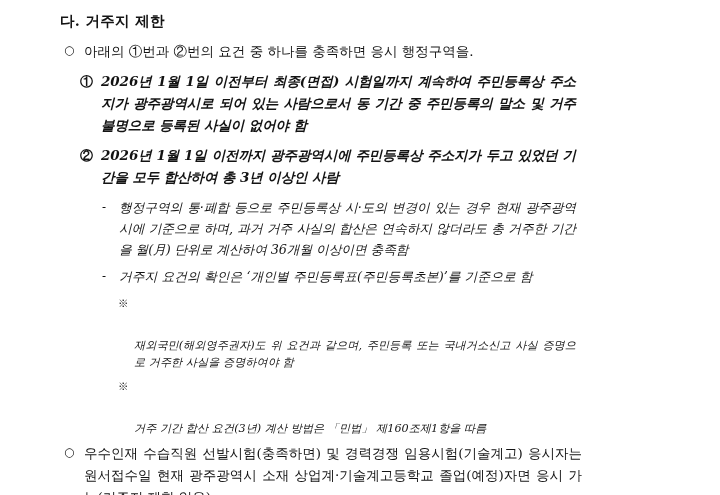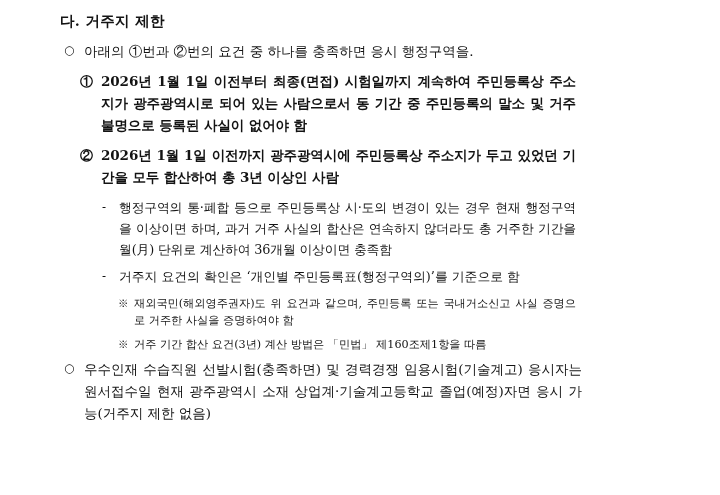--- a/index.html
+++ b/index.html
@@ -77,23 +77,25 @@
   .lvl-note {
     margin: 0 0 6px 62px;
     font-size: 11.2px;
   }
   .lvl-note > .marker {
     width: 16px;
     font-size: 10.5px;
   }
   .lvl-note .body-text {
     line-height: 1.55;
+    margin-top: 42px;
   }
   .indent-pad {
     padding-right: 6px;
+    font-style: italic;
   }
   .tight {
     letter-spacing: -0.15px;
   }
 </style>
 </head>
 <body>
 
 <div class="page">
 
@@ -109,26 +111,26 @@
     <span class="body-text indent-pad">2026년 1월 1일 이전부터 최종(면접) 시험일까지 계속하여 주민등록상 주소지가 광주광역시로 되어 있는 사람으로서 동 기간 중 주민등록의 말소 및 거주 불명으로 등록된 사실이 없어야 함</span>
   </div>
 
   <div class="row lvl-num">
     <span class="marker">②</span>
     <span class="body-text indent-pad">2026년 1월 1일 이전까지 광주광역시에 주민등록상 주소지가 두고 있었던 기간을 모두 합산하여 총 3년 이상인 사람</span>
   </div>
 
   <div class="row lvl-dash">
     <span class="marker">-</span>
-    <span class="body-text indent-pad tight">행정구역의 통·폐합 등으로 주민등록상 시·도의 변경이 있는 경우 현재 행정구역을 이상이면 하며, 과거 거주 사실의 합산은 연속하지 않더라도 총 거주한 기간을 월(月) 단위로 계산하여 36개월 이상이면 충족함</span>
+    <span class="body-text indent-pad tight">행정구역의 통·폐합 등으로 주민등록상 시·도의 변경이 있는 경우 현재 광주광역시에 기준으로 하며, 과거 거주 사실의 합산은 연속하지 않더라도 총 거주한 기간을 월(月) 단위로 계산하여 36개월 이상이면 충족함</span>
   </div>
 
   <div class="row lvl-dash">
     <span class="marker">-</span>
-    <span class="body-text indent-pad">거주지 요건의 확인은 ‘개인별 주민등록표(행정구역의)’를 기준으로 함</span>
+    <span class="body-text indent-pad">거주지 요건의 확인은 ‘개인별 주민등록표(주민등록초본)’를 기준으로 함</span>
   </div>
 
   <div class="row lvl-note">
     <span class="marker">※</span>
     <span class="body-text indent-pad">재외국민(해외영주권자)도 위 요건과 같으며, 주민등록 또는 국내거소신고 사실 증명으로 거주한 사실을 증명하여야 함</span>
   </div>
 
   <div class="row lvl-note">
     <span class="marker">※</span>
     <span class="body-text indent-pad">거주 기간 합산 요건(3년) 계산 방법은 「민법」 제160조제1항을 따름</span>

